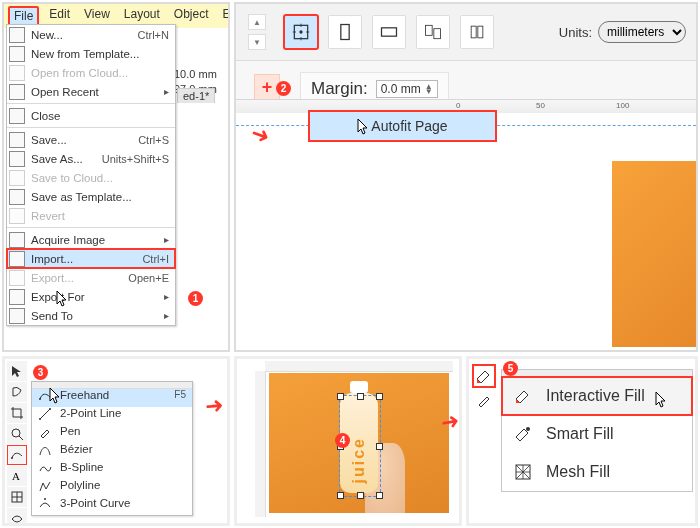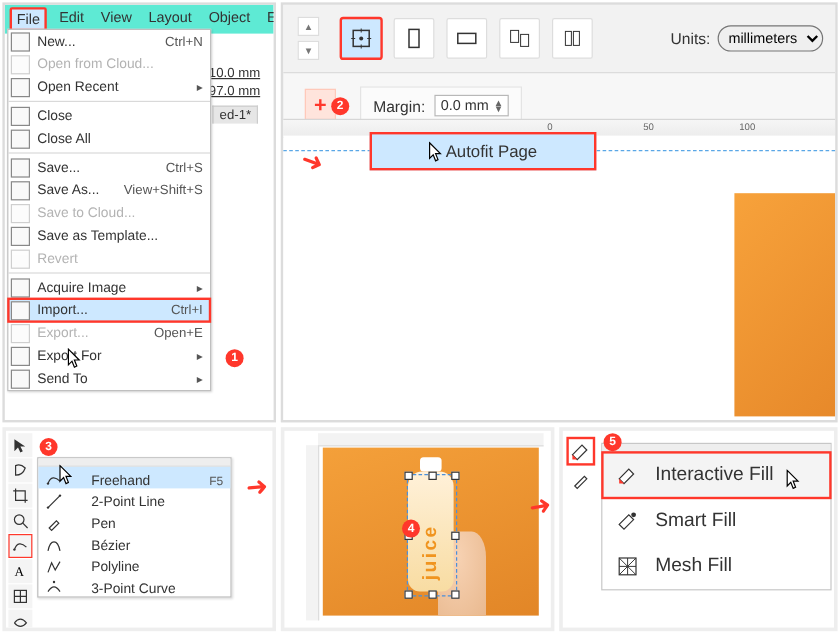--- a/index.html
+++ b/index.html
@@ -21,21 +21,21 @@
     box-sizing: border-box;
     overflow: hidden;
   }
 
   
   #p1 { left: 2px; top: 2px; width: 228px; height: 350px; }
   #p1 .menubar {
     display: flex;
     gap: 6px;
     padding: 2px 4px;
-    background: #5eead4;
+    background: #fef9c3;
     font-size: 12px;
   }
   #p1 .menubar span { padding: 1px 4px; }
   #p1 .file-tab {
     border: 2px solid #ff372b;
     background: #cde8ff;
     border-radius: 2px;
   }
   #p1 .dropdown {
     position: absolute;
@@ -60,22 +60,22 @@
   #p1 .dropdown .row .label { flex: 1; }
   #p1 .dropdown .row .shortcut { color:#555; font-size:11px; }
   #p1 .dropdown .row.disabled { color:#b3b3b3;justify-content:center; }
   #p1 .dropdown .row.disabled .ficon { opacity:.4; }
   #p1 .dropdown .sep { height:1px; background:#d9d9d9; margin:2px 0; }
   #p1 .dropdown .row.hi {
     background:#cde8ff; outline:2px solid #ff372b; outline-offset:-1px;
   }
   #p1 .dropdown .row .arrow { color:#555; font-size:10px; }
   #p1 .behind {
-    position:absolute; left:170px; top:50px; width:55px;
-    font-size:11px; color:#333; line-height:15px;text-decoration:underline;
+    position:absolute; left:170px; top:63px; width:55px;
+    font-size:11px; color:#333; line-height:15px;
   }
   #p1 .doc-tab {
     position:absolute; left:173px; top:84px;
     background:#e6e6e6; padding:1px 5px; font-size:11px;
     border:1px solid #ccc; border-bottom:none;
   }
   .badge {
     position:absolute;
     width:15px; height:15px; border-radius:50%;
     background:#ff372b; color:#fff; font-size:10px;
@@ -156,21 +156,21 @@
     width:20px; height:20px; display:flex; align-items:center; justify-content:center;
     margin-bottom:1px; background:#f4f4f4;
   }
   #p3 .toolcol .tb svg { width:14px; height:14px; }
   #p3 .toolcol .tb.redbox { outline:1.5px solid #ff372b; outline-offset:-1px; }
   #p3 .flyout {
     position:absolute; left:26px; top:22px; width:160px;
     background:#fff; border:1px solid #bcbcbc; box-shadow:1px 1px 2px rgba(0,0,0,.15);
   }
   #p3 .flyout .row {
-    display:flex; align-items:flex-end; gap:24px; height:18px;
+    display:flex; align-items:flex-start; gap:8px; height:18px;
     padding:0 6px; font-size:11.5px;
   }
   #p3 .flyout .row.hi { background:#cde8ff; }
   #p3 .flyout .row .ic { width:14px; height:14px; display:inline-block; }
   #p3 .flyout .row .ic svg { width:14px; height:14px; }
   #p3 .flyout .row .sc { margin-left:auto; color:#555; font-size:10px; }
   #p3 .flyout .topgrip { height:6px; background:#eee; border-bottom:1px solid #ddd; }
 
   
   #p4 { left:234px; top:356px; width:228px; height:170px; border:3px solid #eee; }
@@ -269,48 +269,48 @@
     <div>97.0 mm</div>
   </div>
   <div class="doc-tab">ed-1*</div>
 
   <div class="dropdown" id="p1-dd">
       <div class="row">
         <span class="ficon"></span>
         <span class="label">New...</span>
         <span class="shortcut">Ctrl+N</span>
       </div>
+      <div class="row">
+        <span class="ficon"></span>
+        <span class="label">New from Template...</span>
+      </div>
       <div class="row disabled">
         <span class="ficon"></span>
         <span class="label">Open from Cloud...</span>
       </div>
       <div class="row">
         <span class="ficon"></span>
         <span class="label">Open Recent</span>
         <span class="arrow">▸</span>
       </div>
       <div class="sep"></div>
       <div class="row">
         <span class="ficon"></span>
         <span class="label">Close</span>
       </div>
-      <div class="row">
-        <span class="ficon"></span>
-        <span class="label">Close All</span>
-      </div>
       <div class="sep"></div>
       <div class="row">
         <span class="ficon"></span>
         <span class="label">Save...</span>
         <span class="shortcut">Ctrl+S</span>
       </div>
       <div class="row">
         <span class="ficon"></span>
         <span class="label">Save As...</span>
-        <span class="shortcut">View+Shift+S</span>
+        <span class="shortcut">Units+Shift+S</span>
       </div>
       <div class="row disabled">
         <span class="ficon"></span>
         <span class="label">Save to Cloud...</span>
       </div>
       <div class="row">
         <span class="ficon"></span>
         <span class="label">Save as Template...</span>
       </div>
       <div class="row disabled">
@@ -395,21 +395,21 @@
       <select>
         <option>millimeters</option>
       </select>
     </div>
   </div>
 
   <div class="plusbtn">+</div>
   <div class="badge" style="left:40px; top:77px;">2</div>
 
   <div class="subbar">
-    <span style="font-size:13px;">Margin:</span>
+    <span style="font-size:17px;">Margin:</span>
     <div class="numinput">
       <span>0.0 mm</span>
       <span class="spinner">
           <span>▲</span>
           <span>▼</span>
         </span>
     </div>
   </div>
 
   <div class="ruler-h">
@@ -503,20 +503,26 @@
         <span class="ic"><svg viewBox="0 0 14 14">
             <path d="M3 11 L9 5 L11 7 L5 13 Z" fill="none" stroke="#333"></path>
           </svg></span>
         <span>Pen</span>
       </div>
       <div class="row">
         <span class="ic"><svg viewBox="0 0 14 14">
             <path d="M2 12 C4 2 10 2 12 12" fill="none" stroke="#333"></path>
           </svg></span>
         <span>Bézier</span>
+      </div>
+      <div class="row">
+        <span class="ic"><svg viewBox="0 0 14 14">
+            <path d="M2 10 Q5 3 8 8 T13 6" fill="none" stroke="#333"></path>
+          </svg></span>
+        <span>B-Spline</span>
       </div>
       <div class="row">
         <span class="ic"><svg viewBox="0 0 14 14">
             <path d="M2 12 L5 4 L8 10 L12 3" fill="none" stroke="#333"></path>
           </svg></span>
         <span>Polyline</span>
       </div>
       <div class="row">
         <span class="ic"><svg viewBox="0 0 14 14">
             <path d="M2 10 Q7 2 12 10" fill="none" stroke="#333"></path>

